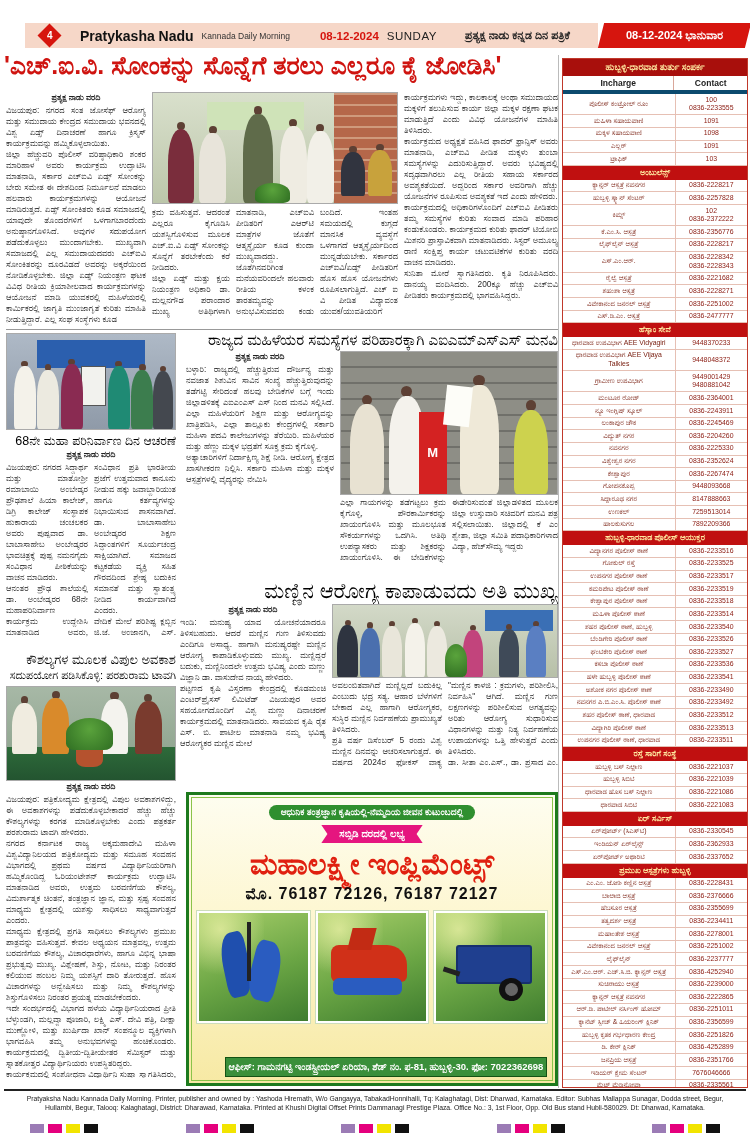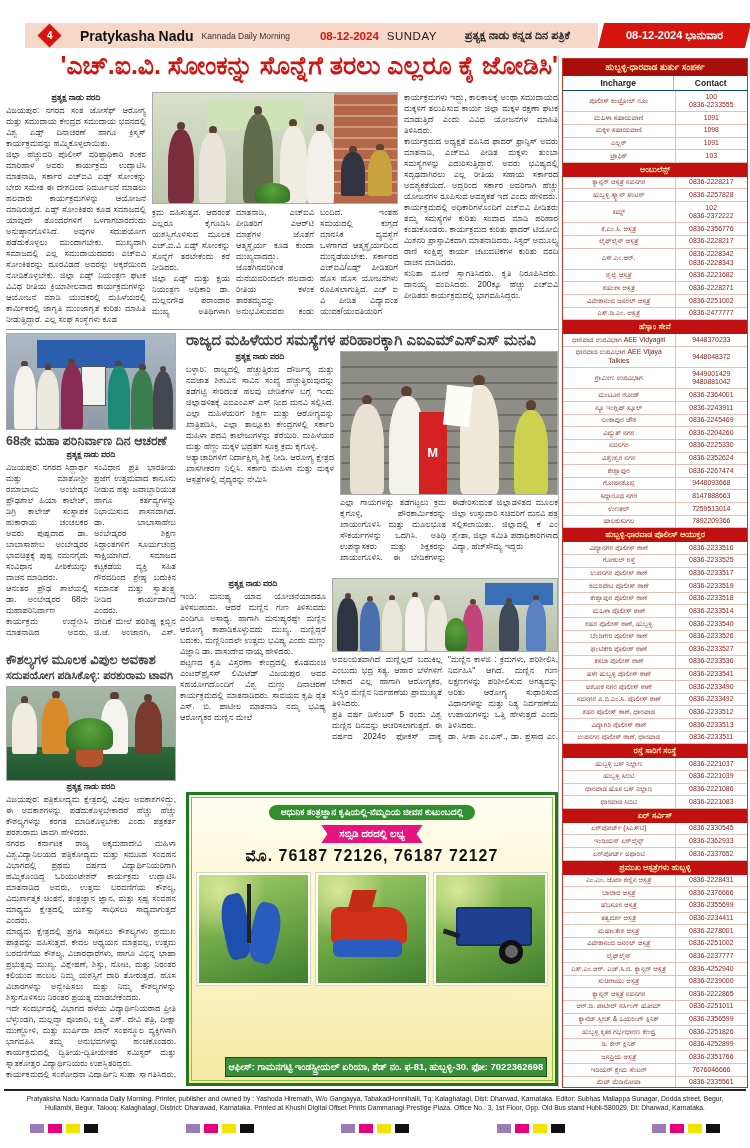--- a/index.html
+++ b/index.html
@@ -13,33 +13,33 @@
   .pg-diamond span{transform:rotate(-45deg);color:#fff;font-weight:bold;font-size:10px;}
   .mast-title{font-weight:bold;font-size:14px;color:#111;white-space:nowrap;margin-left:14px;}
   .mast-sub{font-size:8.5px;color:#333;white-space:nowrap;}
   .mast-date{font-weight:bold;font-size:11.5px;color:#d6150e;margin-left:22px;white-space:nowrap;}
   .mast-day{font-size:11.5px;color:#222;white-space:nowrap;letter-spacing:.5px;}
   .mast-kn{font-weight:bold;font-size:11px;color:#222;margin-left:20px;white-space:nowrap;}
   .date-flag{position:absolute;left:601px;top:23px;width:147px;height:25px;background:#d6150e;
              transform:skewX(-14deg);display:flex;align-items:center;justify-content:center;}
   .date-flag span{transform:skewX(14deg);color:#fff;font-weight:bold;font-size:11px;white-space:nowrap;}
   
-  .head-main{position:absolute;left:4px;top:50px;width:554px;text-align:right;color:#cf1410;
+  .head-main{position:absolute;left:4px;top:50px;width:554px;text-align:left;color:#cf1410;
              font-weight:bold;font-size:25px;line-height:1.2;}
   .byline{text-align:center;font-weight:bold;font-size:8px;color:#222;margin:1px 0 2px;}
   .body-txt{font-size:8.3px;line-height:11px;text-align:justify;white-space:pre-line;color:#2a2a2a;overflow:hidden;}
   .story-main{position:absolute;left:6px;top:92px;width:552px;height:236px;display:flex;gap:6px;overflow:hidden;}
   .sm-c1{width:140px;flex:0 0 auto;}
   .sm-mid{width:246px;flex:0 0 auto;}
   .sm-c4{width:154px;flex:0 0 auto;}
   .cols3{column-count:3;column-gap:6px;height:118px;margin-top:3px;}
   .rule-h{position:absolute;left:6px;top:329px;width:552px;border-top:1px solid #999;}
   .vline{position:absolute;left:558px;top:55px;width:0;height:1033px;border-left:1px solid #bbb;}
   .left-rail{position:absolute;left:6px;top:333px;width:170px;height:753px;overflow:hidden;}
-  .head-sec{font-weight:bold;color:#404040;text-align:left;line-height:1.2;}
+  .head-sec{font-weight:normal;color:#000000;text-align:right;line-height:1.2;}
   .h68{font-size:12.5px;margin:4px 0 1px;}
   .cols2{column-count:2;column-gap:6px;height:176px;}
   .hskill1{font-size:13px;margin-top:14px;}
   .hskill2{font-size:11px;margin:1px 0 4px;}
   .story-aimss{position:absolute;left:186px;top:331px;width:372px;height:246px;overflow:hidden;}
   .haimss{font-size:15px;margin-bottom:2px;}
   .aimss-row{display:flex;gap:6px;}
   .aimss-left{width:148px;flex:0 0 auto;height:218px;}
   .aimss-right{width:218px;flex:0 0 auto;}
   .capt2{column-count:2;column-gap:6px;height:68px;margin-top:2px;}
@@ -76,21 +76,21 @@
         background:linear-gradient(160deg,#a8cf6a 0%,#6aa544 55%,#3f7d2f 100%);overflow:hidden;}
   .tile:before{content:'';position:absolute;left:-20%;top:-30%;width:80%;height:90%;
                background:radial-gradient(circle,#f7f7b0aa,transparent 70%);}
   .impl{position:absolute;}
   .ad-addr{position:absolute;left:8px;right:8px;bottom:6px;background:#3a8f3a;border:1px solid #145214;
            color:#fff;font-weight:bold;font-size:9.5px;padding:3px 2px;white-space:nowrap;overflow:hidden;margin-left:28px;}
   
   .sidebar{position:absolute;left:562px;top:58px;width:186px;height:1030px;box-sizing:border-box;
            border:1px solid #c0392b;overflow:hidden;background:#fff;}
   .sb-title{background:#a80f0c;color:#ffe9a0;font-weight:bold;text-align:center;font-size:8.8px;padding:3px 17px;}
-  .sb-cols{display:flex;font-weight:bold;font-size:8.5px;color:#222;border-bottom:1px solid #0c4a6e;}
+  .sb-cols{display:flex;font-weight:bold;font-size:8.5px;color:#222;border-bottom:4px solid #0c4a6e;}
   .sb-cols div{padding:2px;text-align:center;}
   .sb-cols .c1{flex:1.55;border-right:1px solid #d9a79a;}
   .sb-cols .c2{flex:1;}
   .sb-sec{background:#c01010;color:#ffe9a0;font-weight:bold;text-align:center;font-size:8px;padding:2px 1px;}
   .sb-row{display:flex;border-bottom:1px solid #e6c0b4;min-height:11px;}
   .sb-name{flex:1.55;border-right:1px solid #e6c0b4;color:#7a2012;font-size:6.9px;text-align:center;
            padding:1.5px 2px;display:flex;align-items:center;justify-content:center;line-height:1.25;}
   .sb-num{flex:1;color:#8a1a10;font-size:6.9px;text-align:center;padding:1.5px 1px;display:flex;
           align-items:center;justify-content:center;white-space:pre-line;line-height:1.25;}
   
@@ -267,20 +267,21 @@
             </span>
           <div class="flag" style="left:36%;bottom:0;width:13%;height:58%;font-size:13px;">M</div>
           <div style="position:absolute;left:48%;top:24%;width:12%;height:28%;background:#fdfdf8;transform:rotate(6deg);"></div>
         </div>
         <div class="body-txt capt2">ಎಲ್ಲಾ ಗಾಯಗಳನ್ನು ತಡೆಗಟ್ಟಲು ಕ್ರಮ ಕೈಗೊಳ್ಳಿ, ಪೌರಕಾರ್ಮಿಕರನ್ನು ಖಾಯಂಗೊಳಿಸಿ ಮತ್ತು ಮೂಲಭೂತ ಸೌಕರ್ಯಗಳನ್ನು ಒದಗಿಸಿ. ಅತಿಥಿ ಉಪನ್ಯಾಸಕರು ಮತ್ತು ಶಿಕ್ಷಕರನ್ನು ಖಾಯಂಗೊಳಿಸಿ. ಈ ಬೇಡಿಕೆಗಳನ್ನು ಈಡೇರಿಸುವಂತೆ ಜಿಲ್ಲಾಡಳಿತದ ಮೂಲಕ ಜಿಲ್ಲಾ ಉಸ್ತುವಾರಿ ಸಚಿವರಿಗೆ ಮನವಿ ಪತ್ರ ಸಲ್ಲಿಸಲಾಯಿತು. ಜಿಲ್ಲಾದಲ್ಲಿ ಕೆ ಎಂ ಶ್ವೇತಾ, ಜಿಲ್ಲಾ ಸಮಿತಿ ಪದಾಧಿಕಾರಿಗಳಾದ ವಿದ್ಯಾ, ಹೆಚ್‌ಸೌಮ್ಯ ಇದ್ದರು</div>
       </div>
     </div>
   </div>
 
   <div class="story-soil">
+    <div class="head-sec hsoil">ಮಣ್ಣಿನ ಆರೋಗ್ಯ ಕಾಪಾಡುವದು ಅತಿ ಮುಖ್ಯ</div>
     <div class="soil-row">
       <div class="soil-left">
         <div class="byline">ಪ್ರತ್ಯಕ್ಷ ನಾಡು ವರದಿ</div>
         <div class="body-txt" style="height:158px;">ಇಂಡಿ: ಮನುಷ್ಯ ಯಾವ ಯೋಚನೆಯಾದರೂ ತಿಳಿಸಬಹುದು. ಆದರೆ ಮಣ್ಣಿನ ಗುಣ ತಿಳಿಸುವದು ಎಂದಿಗೂ ಅಸಾಧ್ಯ. ಹಾಗಾಗಿ ಮನುಷ್ಯರಷ್ಟೇ ಮಣ್ಣಿನ ಆರೋಗ್ಯ ಕಾಪಾಡಿಕೊಳ್ಳುವದು ಮುಖ್ಯ. ಮಣ್ಣಿದ್ದರೆ ಬದುಕು, ಮಣ್ಣಿನಿಂದಲೇ ಉತ್ತಮ ಭವಿಷ್ಯ ಎಂದು ಮಣ್ಣು ವಿಜ್ಞಾನಿ ಡಾ. ವಾಸುದೇವ ನಾಯ್ಕ ಹೇಳಿದರು.
 ಪಟ್ಟಣದ ಕೃಷಿ ವಿಸ್ತರಣಾ ಕೇಂದ್ರದಲ್ಲಿ ಕೊಡಮಂಚಿ ಎಂಟರ್‌ಪ್ರೈಸಸ್ ಲಿಮಿಟೆಡ್ ವಿಜಯಪುರ ಅವರ ಸಹಯೋಗದೊಂದಿಗೆ ವಿಶ್ವ ಮಣ್ಣು ದಿನಾಚರಣೆ ಕಾರ್ಯಕ್ರಮದಲ್ಲಿ ಮಾತನಾಡಿದರು. ಸಾವಯವ ಕೃಷಿ ರೈತ ಎಸ್. ಬಿ. ಪಾಟೀಲ ಮಾತನಾಡಿ ನಮ್ಮ ಭವಿಷ್ಯ ಆರೋಗ್ಯಕರ ಮಣ್ಣಿನ ಮೇಲೆ</div>
       </div>
       <div class="soil-right">
         <div class="photo" style="width:226px;height:74px;background:linear-gradient(180deg,#d3d9c8,#b7c0a8);">
           <div class="banner" style="right:2%;top:6%;width:30%;height:30%;background:#3a6fb5;"></div>
           <span class="pr" style="left:2%;bottom:0;width:9%;height:80%;">
@@ -320,20 +321,21 @@
         <div class="body-txt capt2s">ಅವಲಂಬಿತವಾಗಿದೆ ಮಣ್ಣಿಲ್ಲದೆ ಬದುಕಿಲ್ಲ ಎಂಬುದು ಭದ್ರ ಸತ್ಯ. ಆಹಾರ ಬೆಳೆಗಳಿಗೆ ಬೇಕಾದ ಎಲ್ಲ ಹಾಗಾಗಿ ಆರೋಗ್ಯಕರ, ಸುಸ್ಥಿರ ಮಣ್ಣಿನ ನಿರ್ವಹಣೆಯ ಪ್ರಾಮುಖ್ಯತೆ ತಿಳಿಸಿದರು.
 ಪ್ರತಿ ವರ್ಷ ಡಿಸೆಂಬರ್ 5 ರಂದು ವಿಶ್ವ ಮಣ್ಣಿನ ದಿನವನ್ನು ಆಚರಿಸಲಾಗುತ್ತದೆ. ಈ ವರ್ಷದ 2024ರ ಫೋಕಸ್ ವಾಕ್ಯ "ಮಣ್ಣಿನ ಕಾಳಜಿ : ಕ್ರಮಗಳು, ಪರಿಶೀಲಿಸಿ, ನಿರ್ವಹಿಸಿ" ಆಗಿದೆ. ಮಣ್ಣಿನ ಗುಣ ಲಕ್ಷಣಗಳನ್ನು ಪರಿಶೀಲಿಸುವ ಅಗತ್ಯವನ್ನು ಅರಿತು ಆರೋಗ್ಯ ಸುಧಾರಿಸುವ ವಿಧಾನಗಳನ್ನು ಮತ್ತು ನಿತ್ಯ ನಿರ್ವಹಣೆಯ ಉಪಾಯಗಳನ್ನು ಒತ್ತಿ ಹೇಳುತ್ತದೆ ಎಂದು ತಿಳಿಸಿದರು.
 ಡಾ. ಸೀತಾ ಎಂ.ಎಸ್., ಡಾ. ಪ್ರಸಾದ ಎಂ. ಜಿ. ಡಾ. ಪ್ರೇಮ್ ಚಾಂದ್ರಾಯ, ಡಾ. ಪ್ರಕಾಶ ಜಿ. ಮಾತನಾಡಿದರು. ಬಿ. ಎಸ್. ಪರಾಂದಾರ, ಎಂ. ಎಲ್. ದೇವರ, ಯುವಕರು ಹಾಗೂ ಅಧಿಕಾರಿಗಳು ಭಾಗವಹಿಸಿದರು.</div>
       </div>
     </div>
   </div>
 
   <div class="ad">
     <div><span class="ad-tag">ಆಧುನಿಕ ತಂತ್ರಜ್ಞಾನ ಕೃಷಿಯಲ್ಲಿ-ನೆಮ್ಮದಿಯ ಜೀವನ ಕುಟುಂಬದಲ್ಲಿ</span></div>
     <div><span class="ad-ribbon">ಸಬ್ಸಿಡಿ ದರದಲ್ಲಿ ಲಭ್ಯ</span></div>
+    <div class="ad-brand">ಮಹಾಲಕ್ಷ್ಮೀ ಇಂಪ್ಲಿಮೆಂಟ್ಸ್</div>
     <div class="ad-phone">ಮೊ. 76187 72126, 76187 72127</div>
     <div class="ad-tiles">
       <div class="tile">
         <div class="impl" style="left:22%;top:18%;width:24%;height:60%;background:#1f4fae;border-radius:50% 20% 45% 20%;transform:rotate(-12deg);"></div>
         <div class="impl" style="left:48%;top:26%;width:26%;height:56%;background:#2a5cc0;border-radius:20% 50% 20% 45%;transform:rotate(14deg);"></div>
         <div class="impl" style="left:44%;top:8%;width:4%;height:55%;background:#222;"></div>
       </div>
       <div class="tile">
         <div class="impl" style="left:12%;top:30%;width:70%;height:34%;background:#d03018;border-radius:8px 20px 6px 6px;"></div>
         <div class="impl" style="left:30%;top:14%;width:22%;height:20%;background:#c22b14;transform:skewX(-14deg);"></div>

